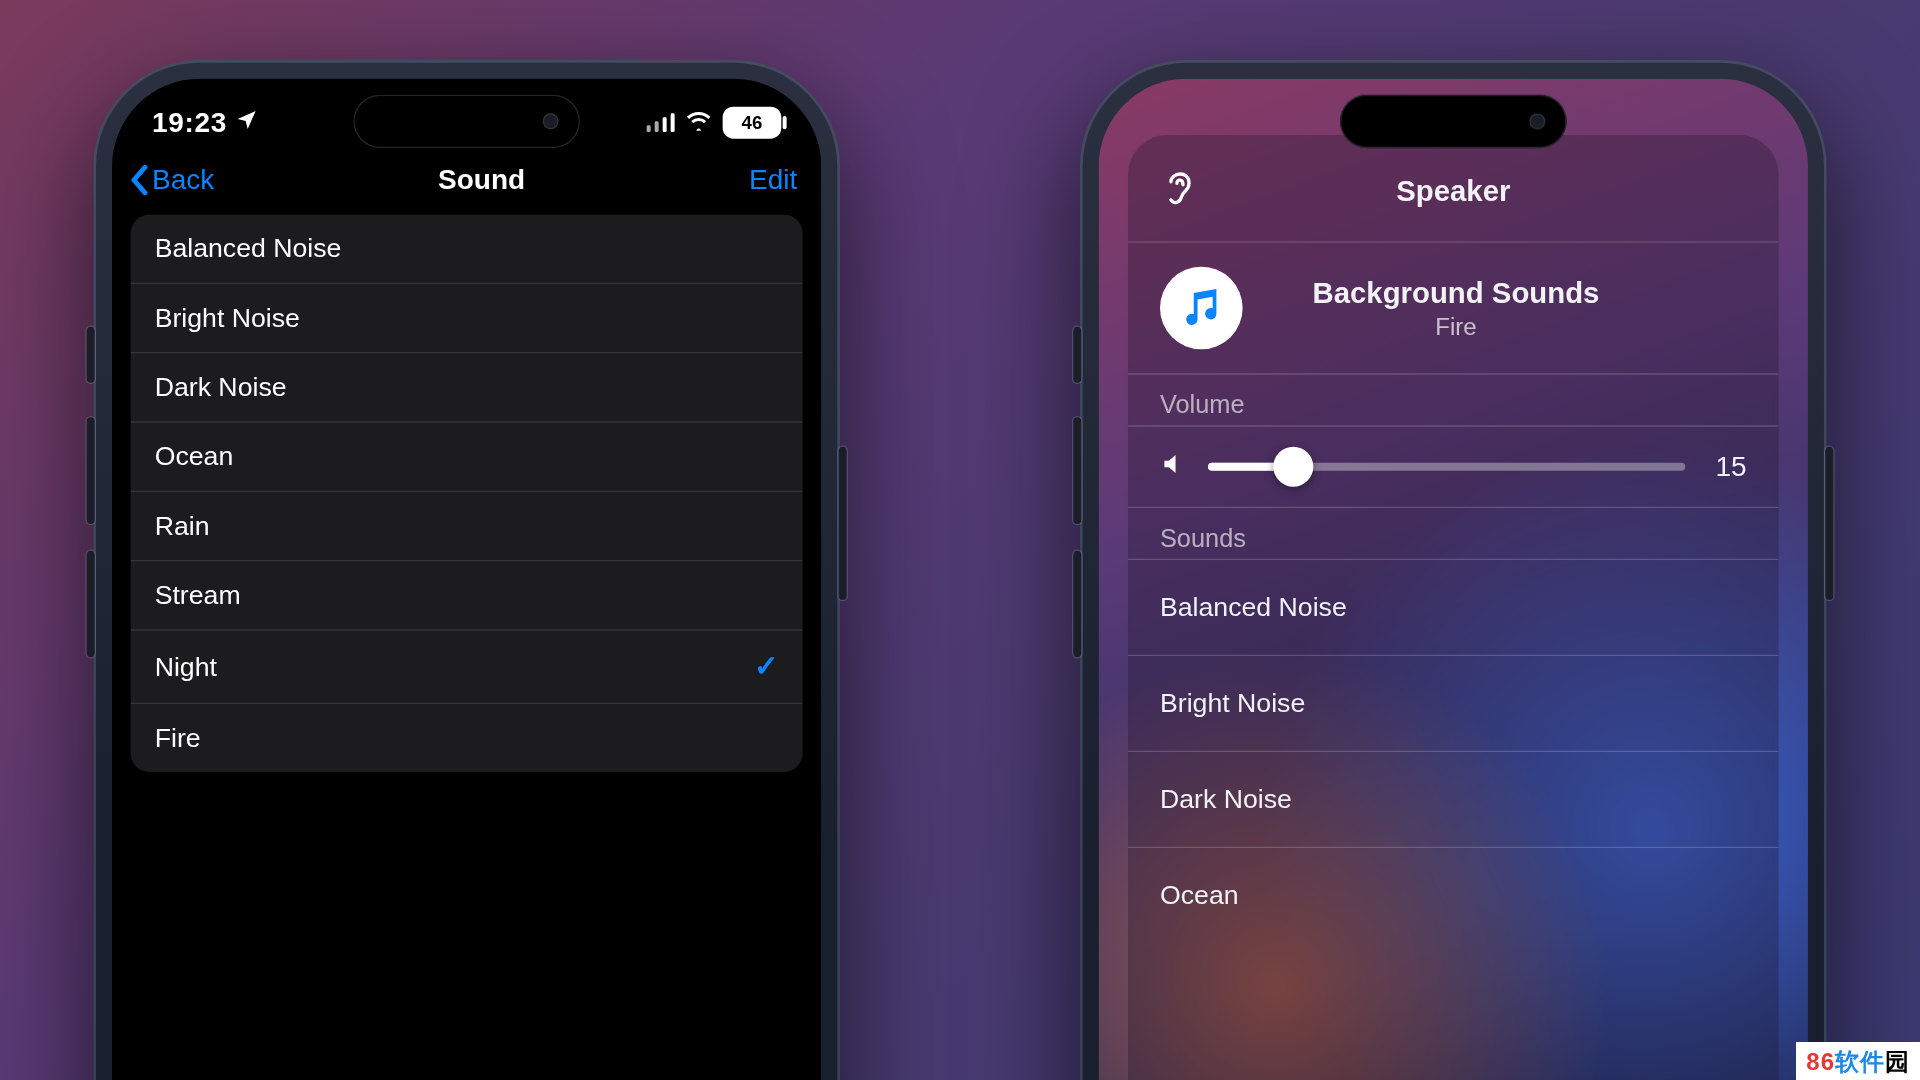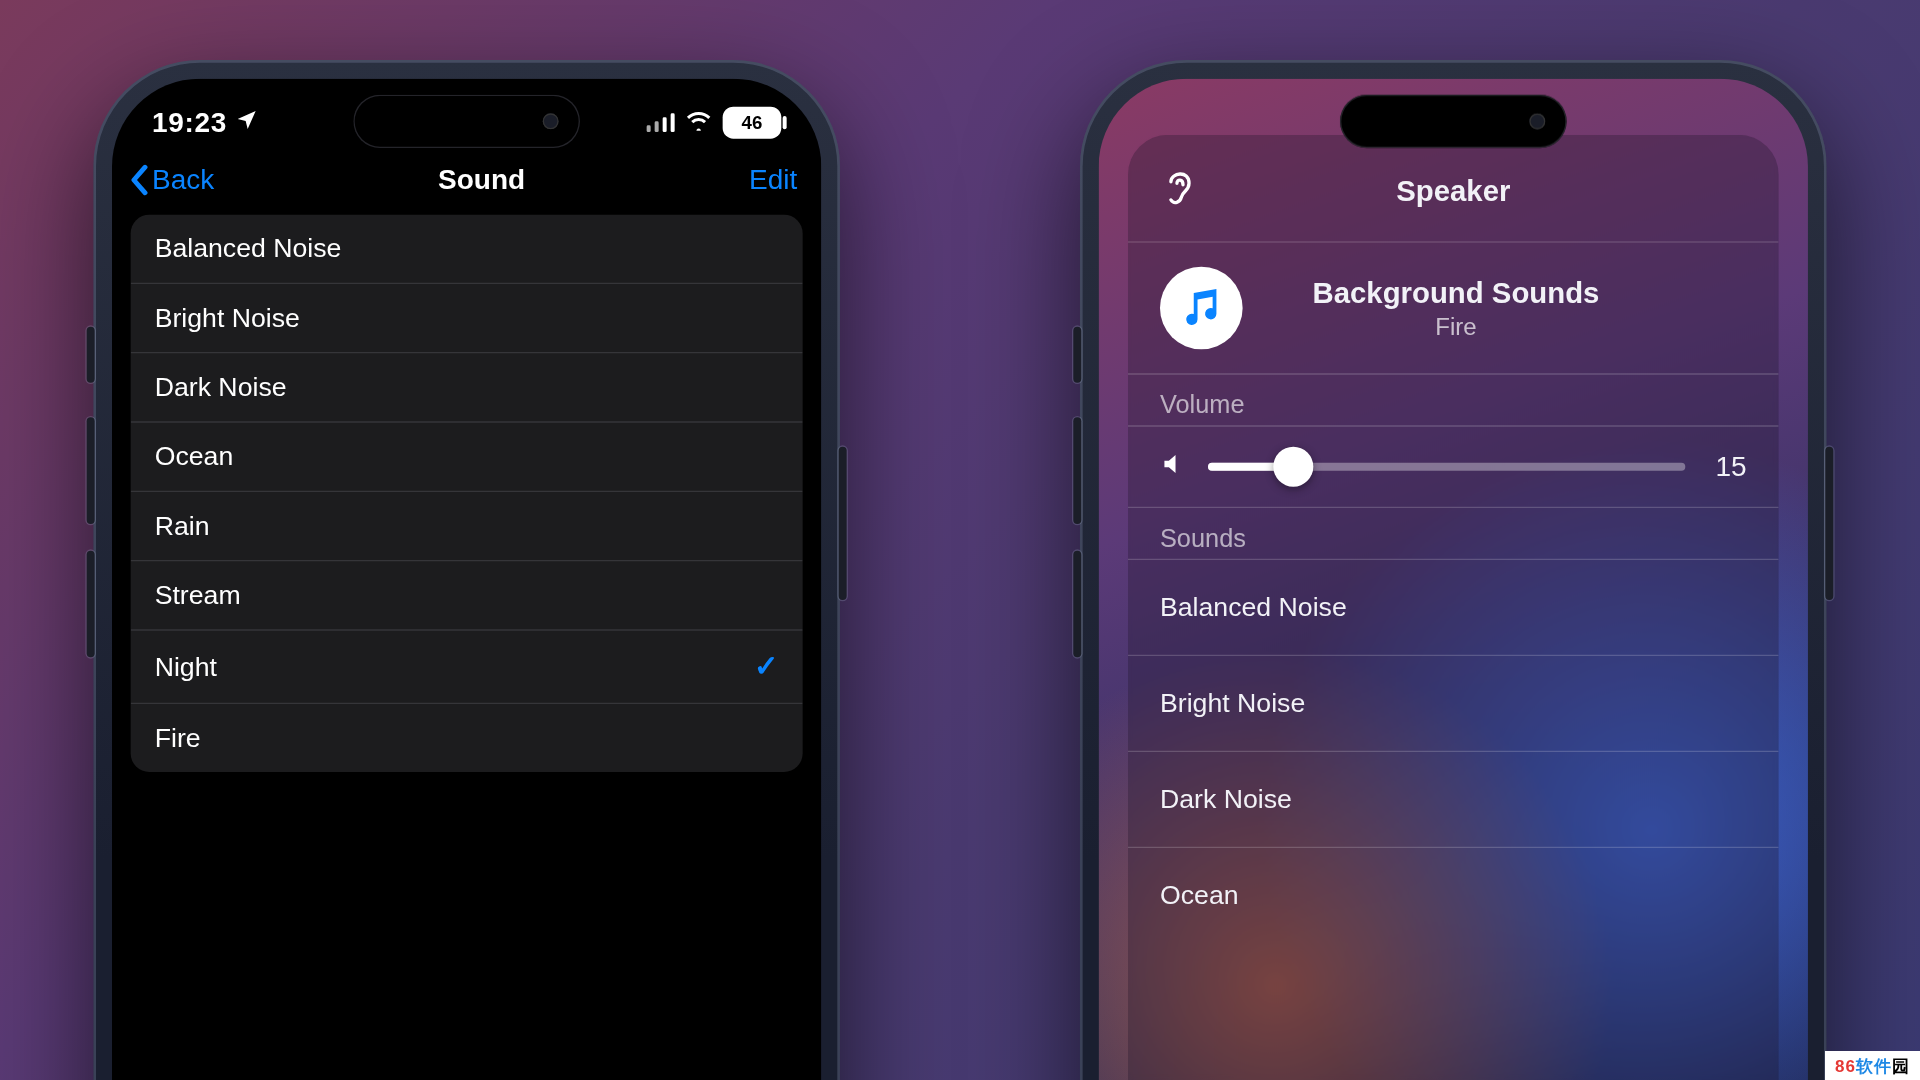--- a/index.html
+++ b/index.html
@@ -119,21 +119,21 @@
   .slider .fill{ position:absolute;left:0;top:0;bottom:0;background:#fff;border-radius:4px; }
   .slider .knob{ position:absolute; top:50%; transform:translate(-50%,-50%); width:30px;height:30px;border-radius:50%;background:#fff; box-shadow:0 2px 6px rgba(0,0,0,.4);}
   .vol-val{ font-size:21px; font-weight:500; min-width:30px; text-align:right;}
 
   .cc-list {}
   .cc-row { border-top:1px solid rgba(255,255,255,.18); padding: 24px 24px; font-size:20px; }
 
   
   .watermark {
     position:absolute; right:0; bottom:0; background:#fff; padding:4px 10px 2px 10px;
-    font-size:17px; font-weight:700; letter-spacing:1px;
+    font-size:24px; font-weight:700; letter-spacing:1px;
   }
   .wm-a{color:#e53935;} .wm-b{color:#1e88e5;} .wm-c{color:#000;}
 
   .loc-arrow{ display:inline-block; }
 </style>
 </head>
 <body>
 
 <div class="scale-wrap">
 

